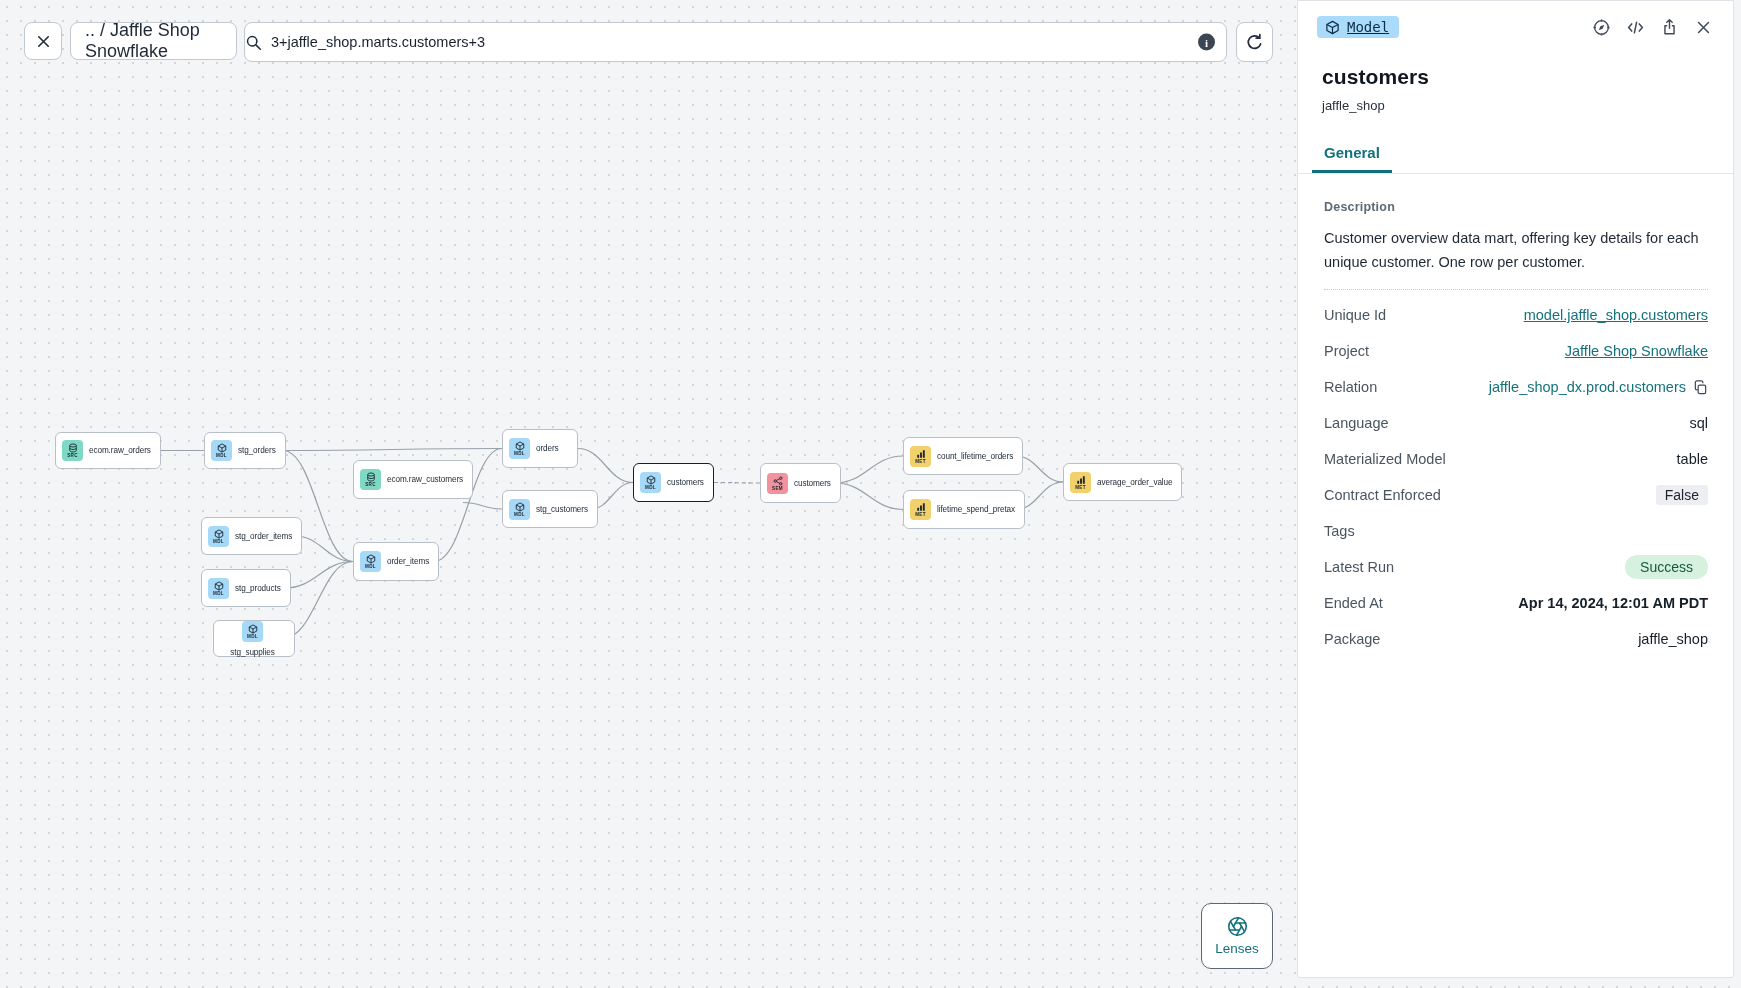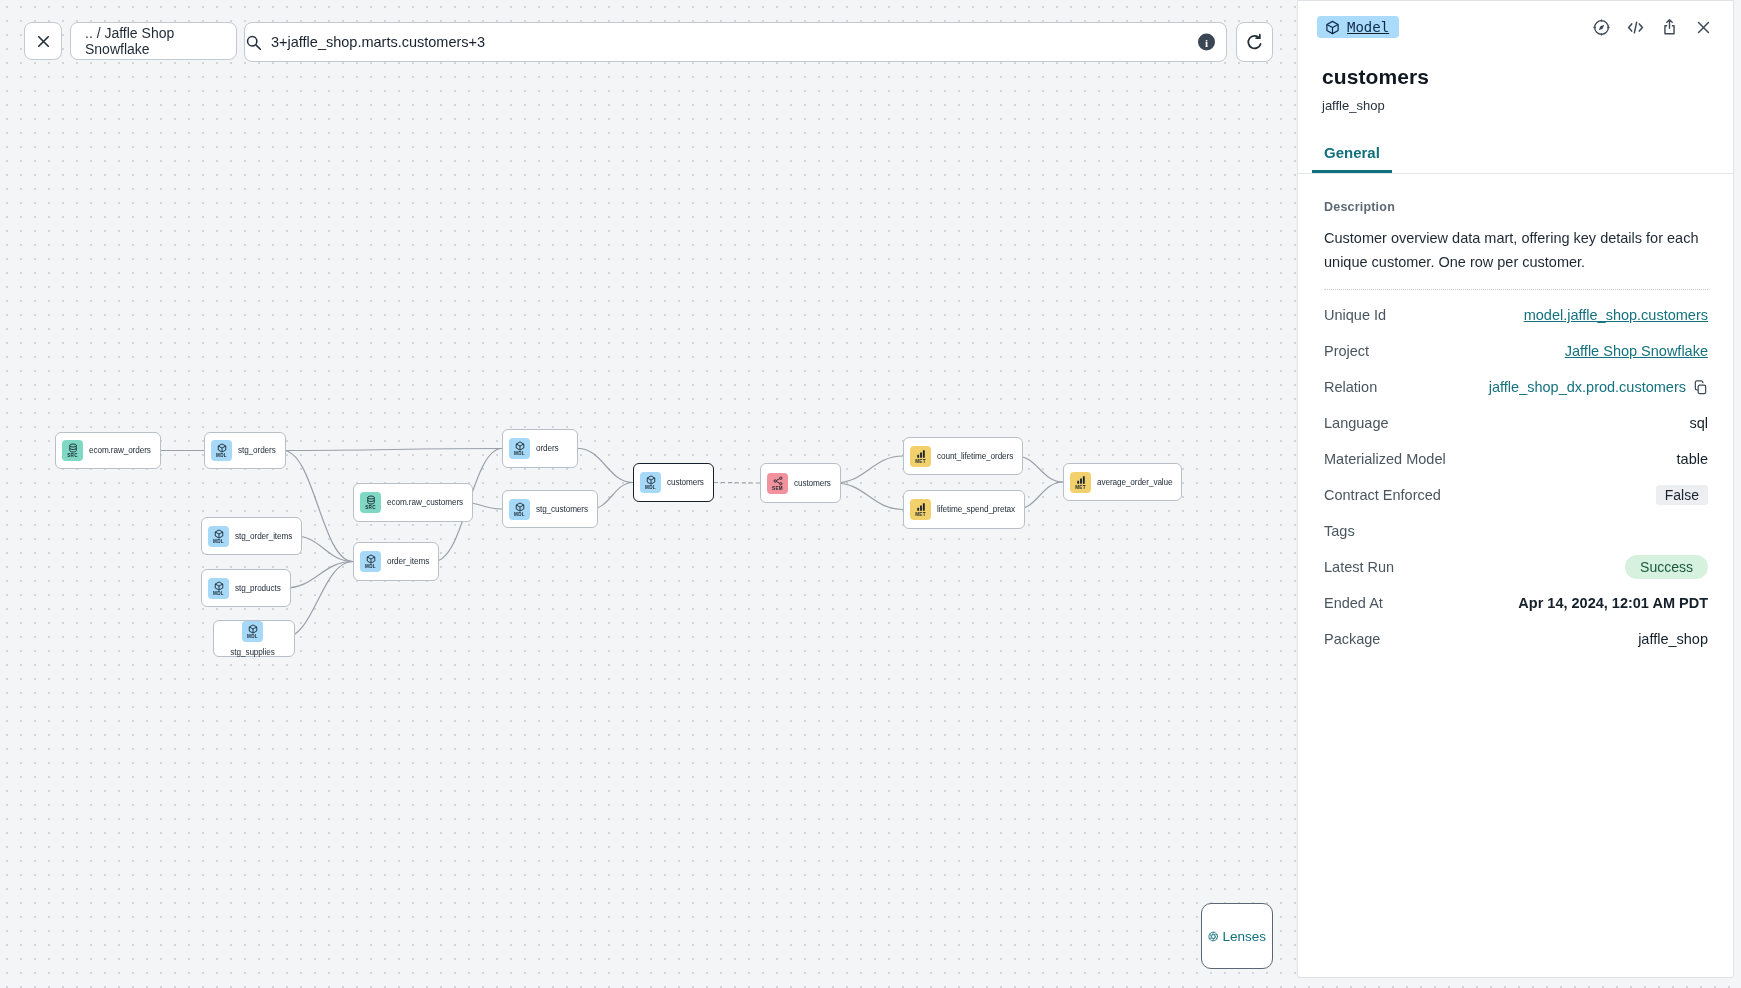--- a/index.html
+++ b/index.html
@@ -35,38 +35,38 @@
   .nlabel{font-size:8.2px;letter-spacing:-.1px;color:#232e3a;white-space:nowrap;font-weight:500;}
   
   .topbar{position:absolute;left:0;top:0;width:1290px;height:80px;pointer-events:none;}
   .topbar *{pointer-events:auto;}
   .chip{
     position:absolute;box-sizing:border-box;background:#fff;border:1px solid #c3c9d1;
     border-radius:8px;display:flex;align-items:center;justify-content:center;color:#222d3a;
   }
   button.chip{cursor:pointer;padding:0;font:inherit;}
   .chip svg{width:19px;height:19px;}
-  .crumb{font-size:14px;color:#1f2a36;padding:0 14px;justify-content:center;}
+  .crumb{font-size:18px;color:#1f2a36;padding:0 14px;justify-content:center;}
   .search{justify-content:flex-start;padding:0 0;gap:9px;}
   .search svg{width:17px;height:17px;flex:0 0 auto;color:#222d3a;}
   .search input{
     border:none;outline:none;background:transparent;flex:1;
     font-family:inherit;font-size:14.5px;color:#18222e;padding:0;
   }
   .info-dot{
     position:absolute;right:11px;top:50%;transform:translateY(-50%);
     width:17px;height:17px;border-radius:50%;background:#3b4654;color:#fff;
     font-size:11px;font-weight:700;display:flex;align-items:center;justify-content:center;
     font-family:"Liberation Serif","DejaVu Serif",serif;cursor:pointer;
   }
   
   .lenses{
     position:absolute;left:1201px;top:903px;width:72px;height:66px;box-sizing:border-box;
     background:#fff;border:1.5px solid #5b6674;border-radius:10px;cursor:pointer;
-    display:flex;flex-direction:row;align-items:center;justify-content:center;gap:4px;
+    display:flex;flex-direction:column;align-items:center;justify-content:center;gap:4px;
     color:var(--accent,#10707b);font-family:inherit;
   }
   .lenses svg{width:21px;height:21px;}
   .lenses span{font-size:13.5px;color:var(--accent,#10707b);}
   
   .panel{
     position:absolute;left:1297px;top:0;width:437px;height:978px;box-sizing:border-box;
     background:#fff;border:1px solid #e0e2e7;border-radius:0 0 3px 3px;
     display:flex;flex-direction:column;
   }
@@ -141,21 +141,21 @@
       <div class="node" style="left: 204px; top: 432px; width: 79px; height: 37px;">
         <span class="badge" style="background:#a6d8f7">
           <svg viewBox="0 0 16 16" fill="none" stroke="currentColor" stroke-width="1.4" stroke-linejoin="round">
             <path d="M8 1.5 14 4.8v6.4L8 14.5 2 11.2V4.8Z"></path>
             <path d="M2 4.8 8 8l6-3.2M8 8v6.5"></path>
           </svg>
           <em>MDL</em>
         </span>
         <span class="nlabel">stg_orders</span>
       </div>
-      <div class="node" style="left: 353px; top: 483px; width: 110px; height: 39px;">
+      <div class="node" style="left: 353px; top: 460px; width: 110px; height: 39px;">
         <span class="badge" style="background:#7fd8c3">
           <svg viewBox="0 0 16 16">
             <ellipse cx="8" cy="4" rx="5.2" ry="2.4" fill="none" stroke="currentColor" stroke-width="1.4"></ellipse>
             <path d="M2.8 4v8c0 1.3 2.3 2.4 5.2 2.4s5.2-1.1 5.2-2.4V4" fill="none" stroke="currentColor" stroke-width="1.4"></path>
             <path d="M2.8 8c0 1.3 2.3 2.4 5.2 2.4S13.2 9.3 13.2 8" fill="none" stroke="currentColor" stroke-width="1.4"></path>
           </svg>
           <em>SRC</em>
         </span>
         <span class="nlabel">ecom.raw_customers</span>
       </div>

